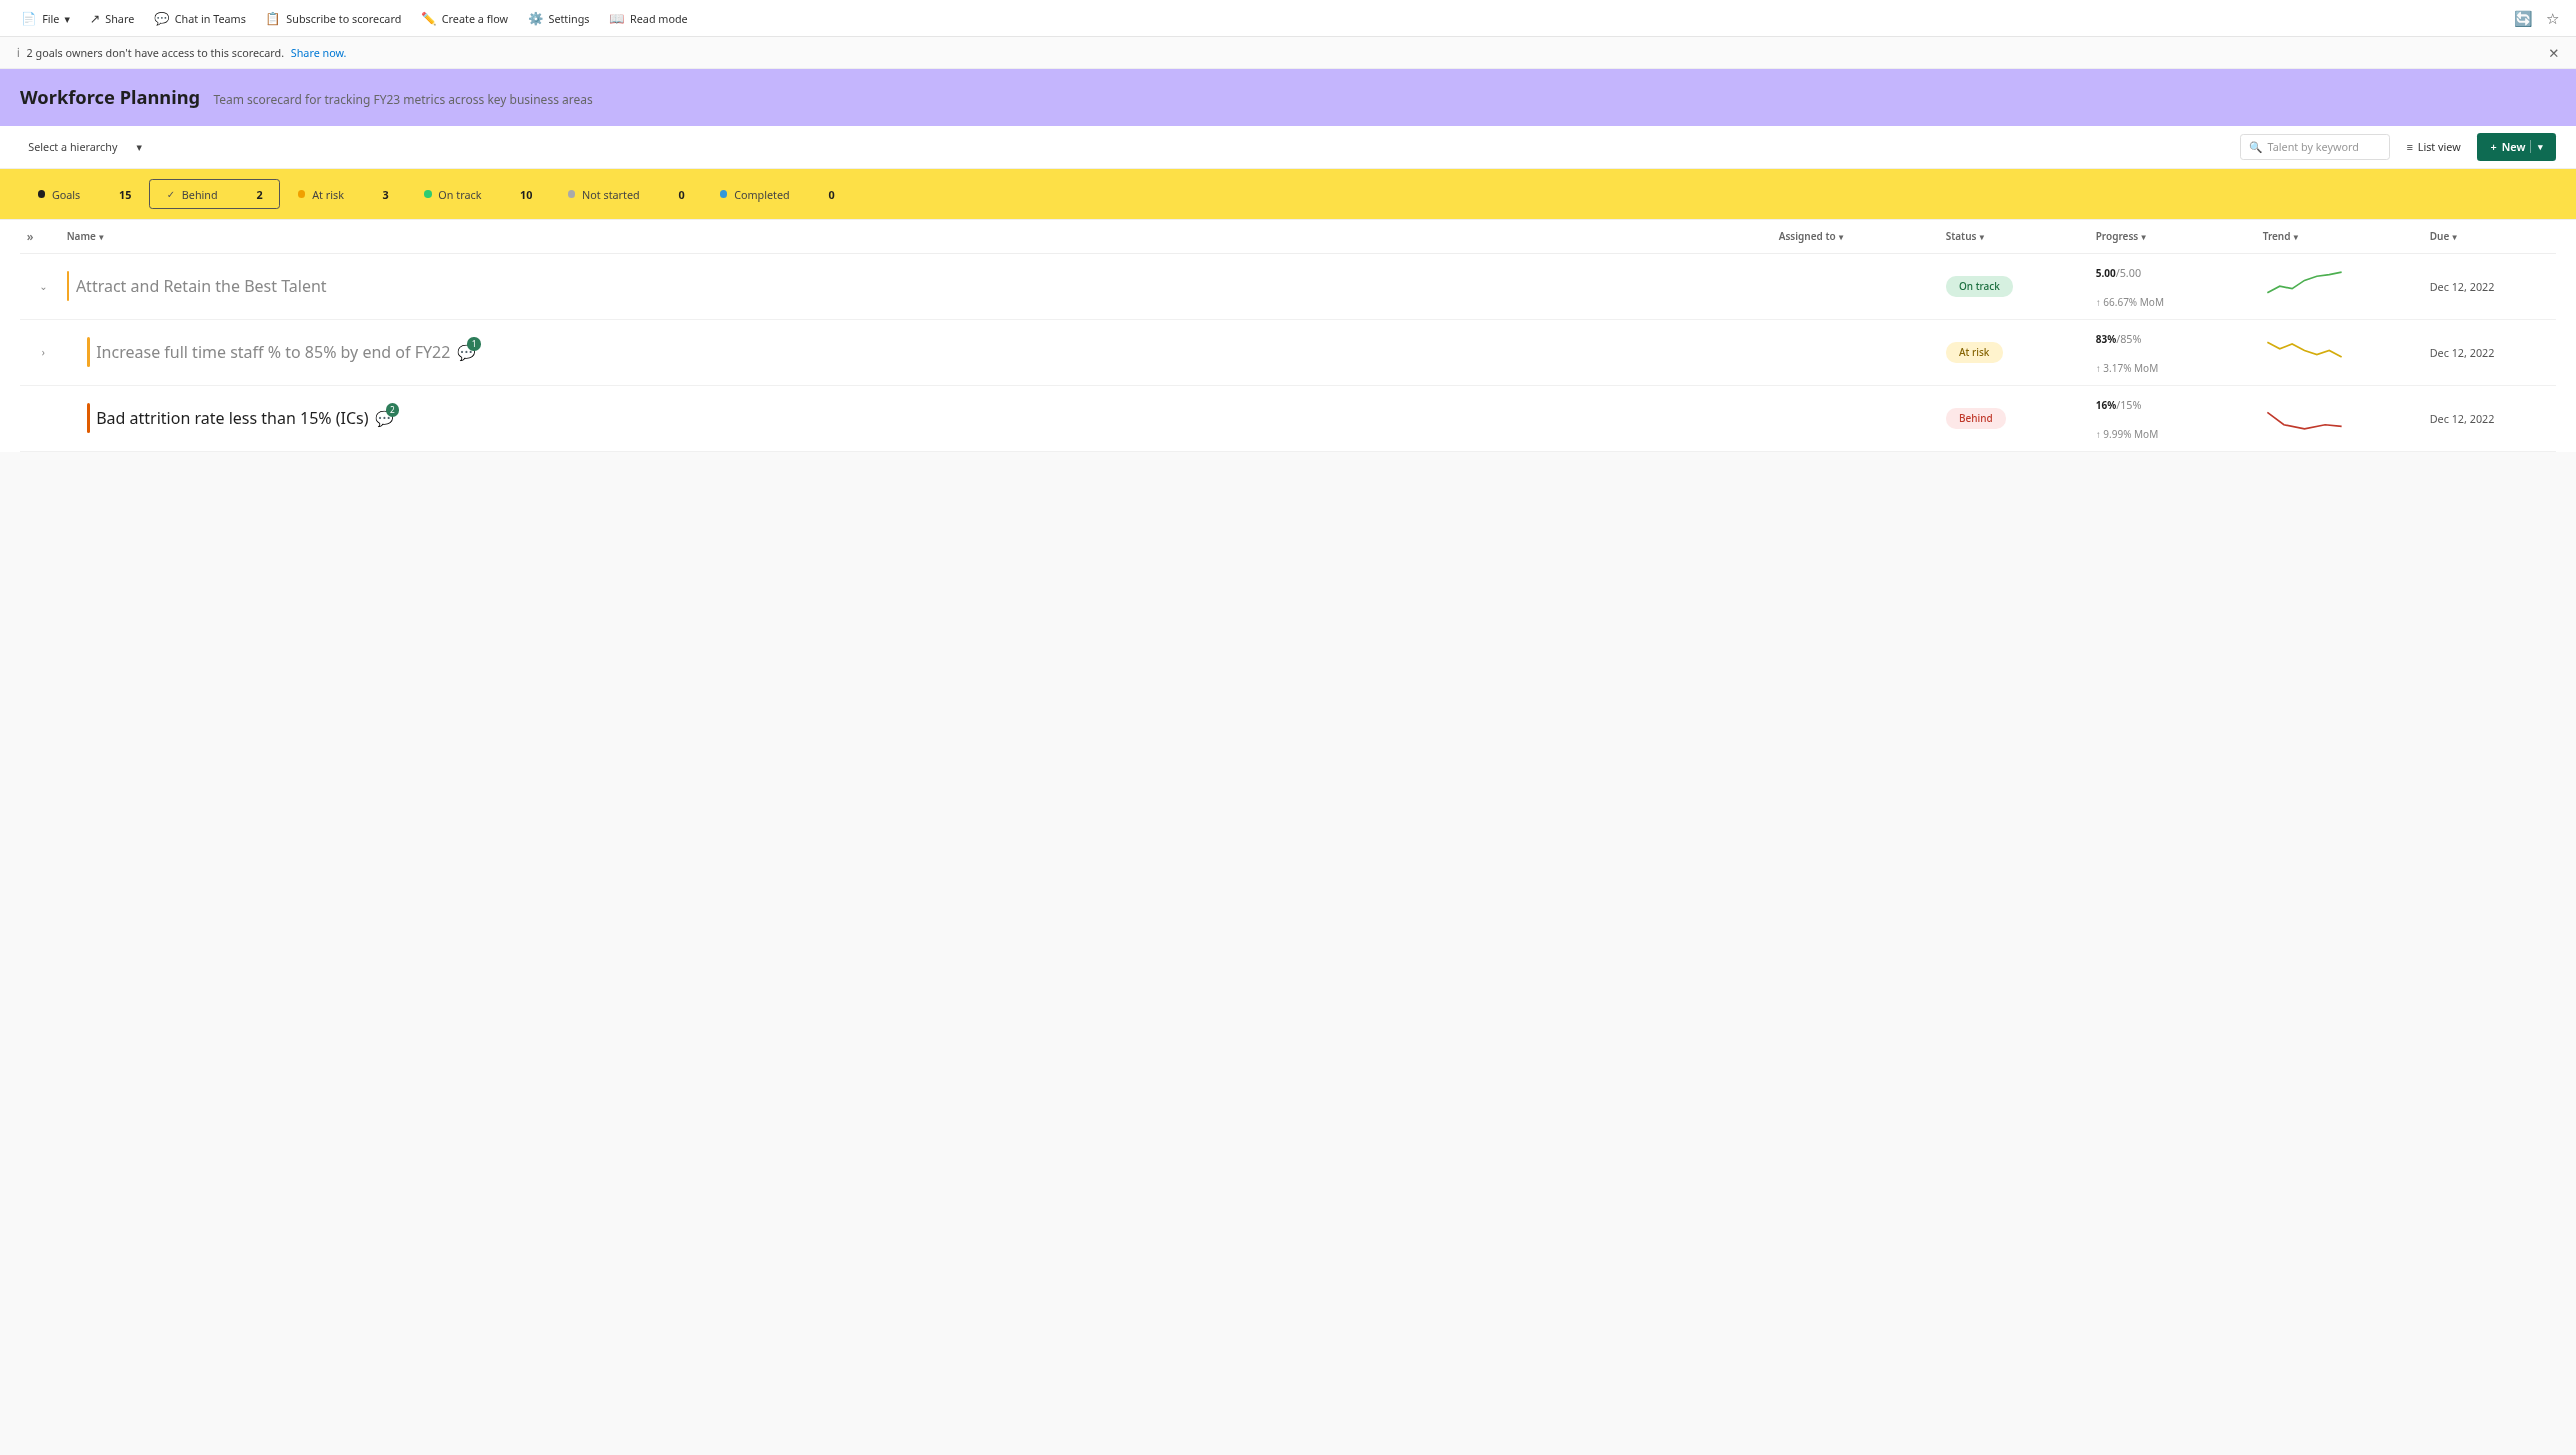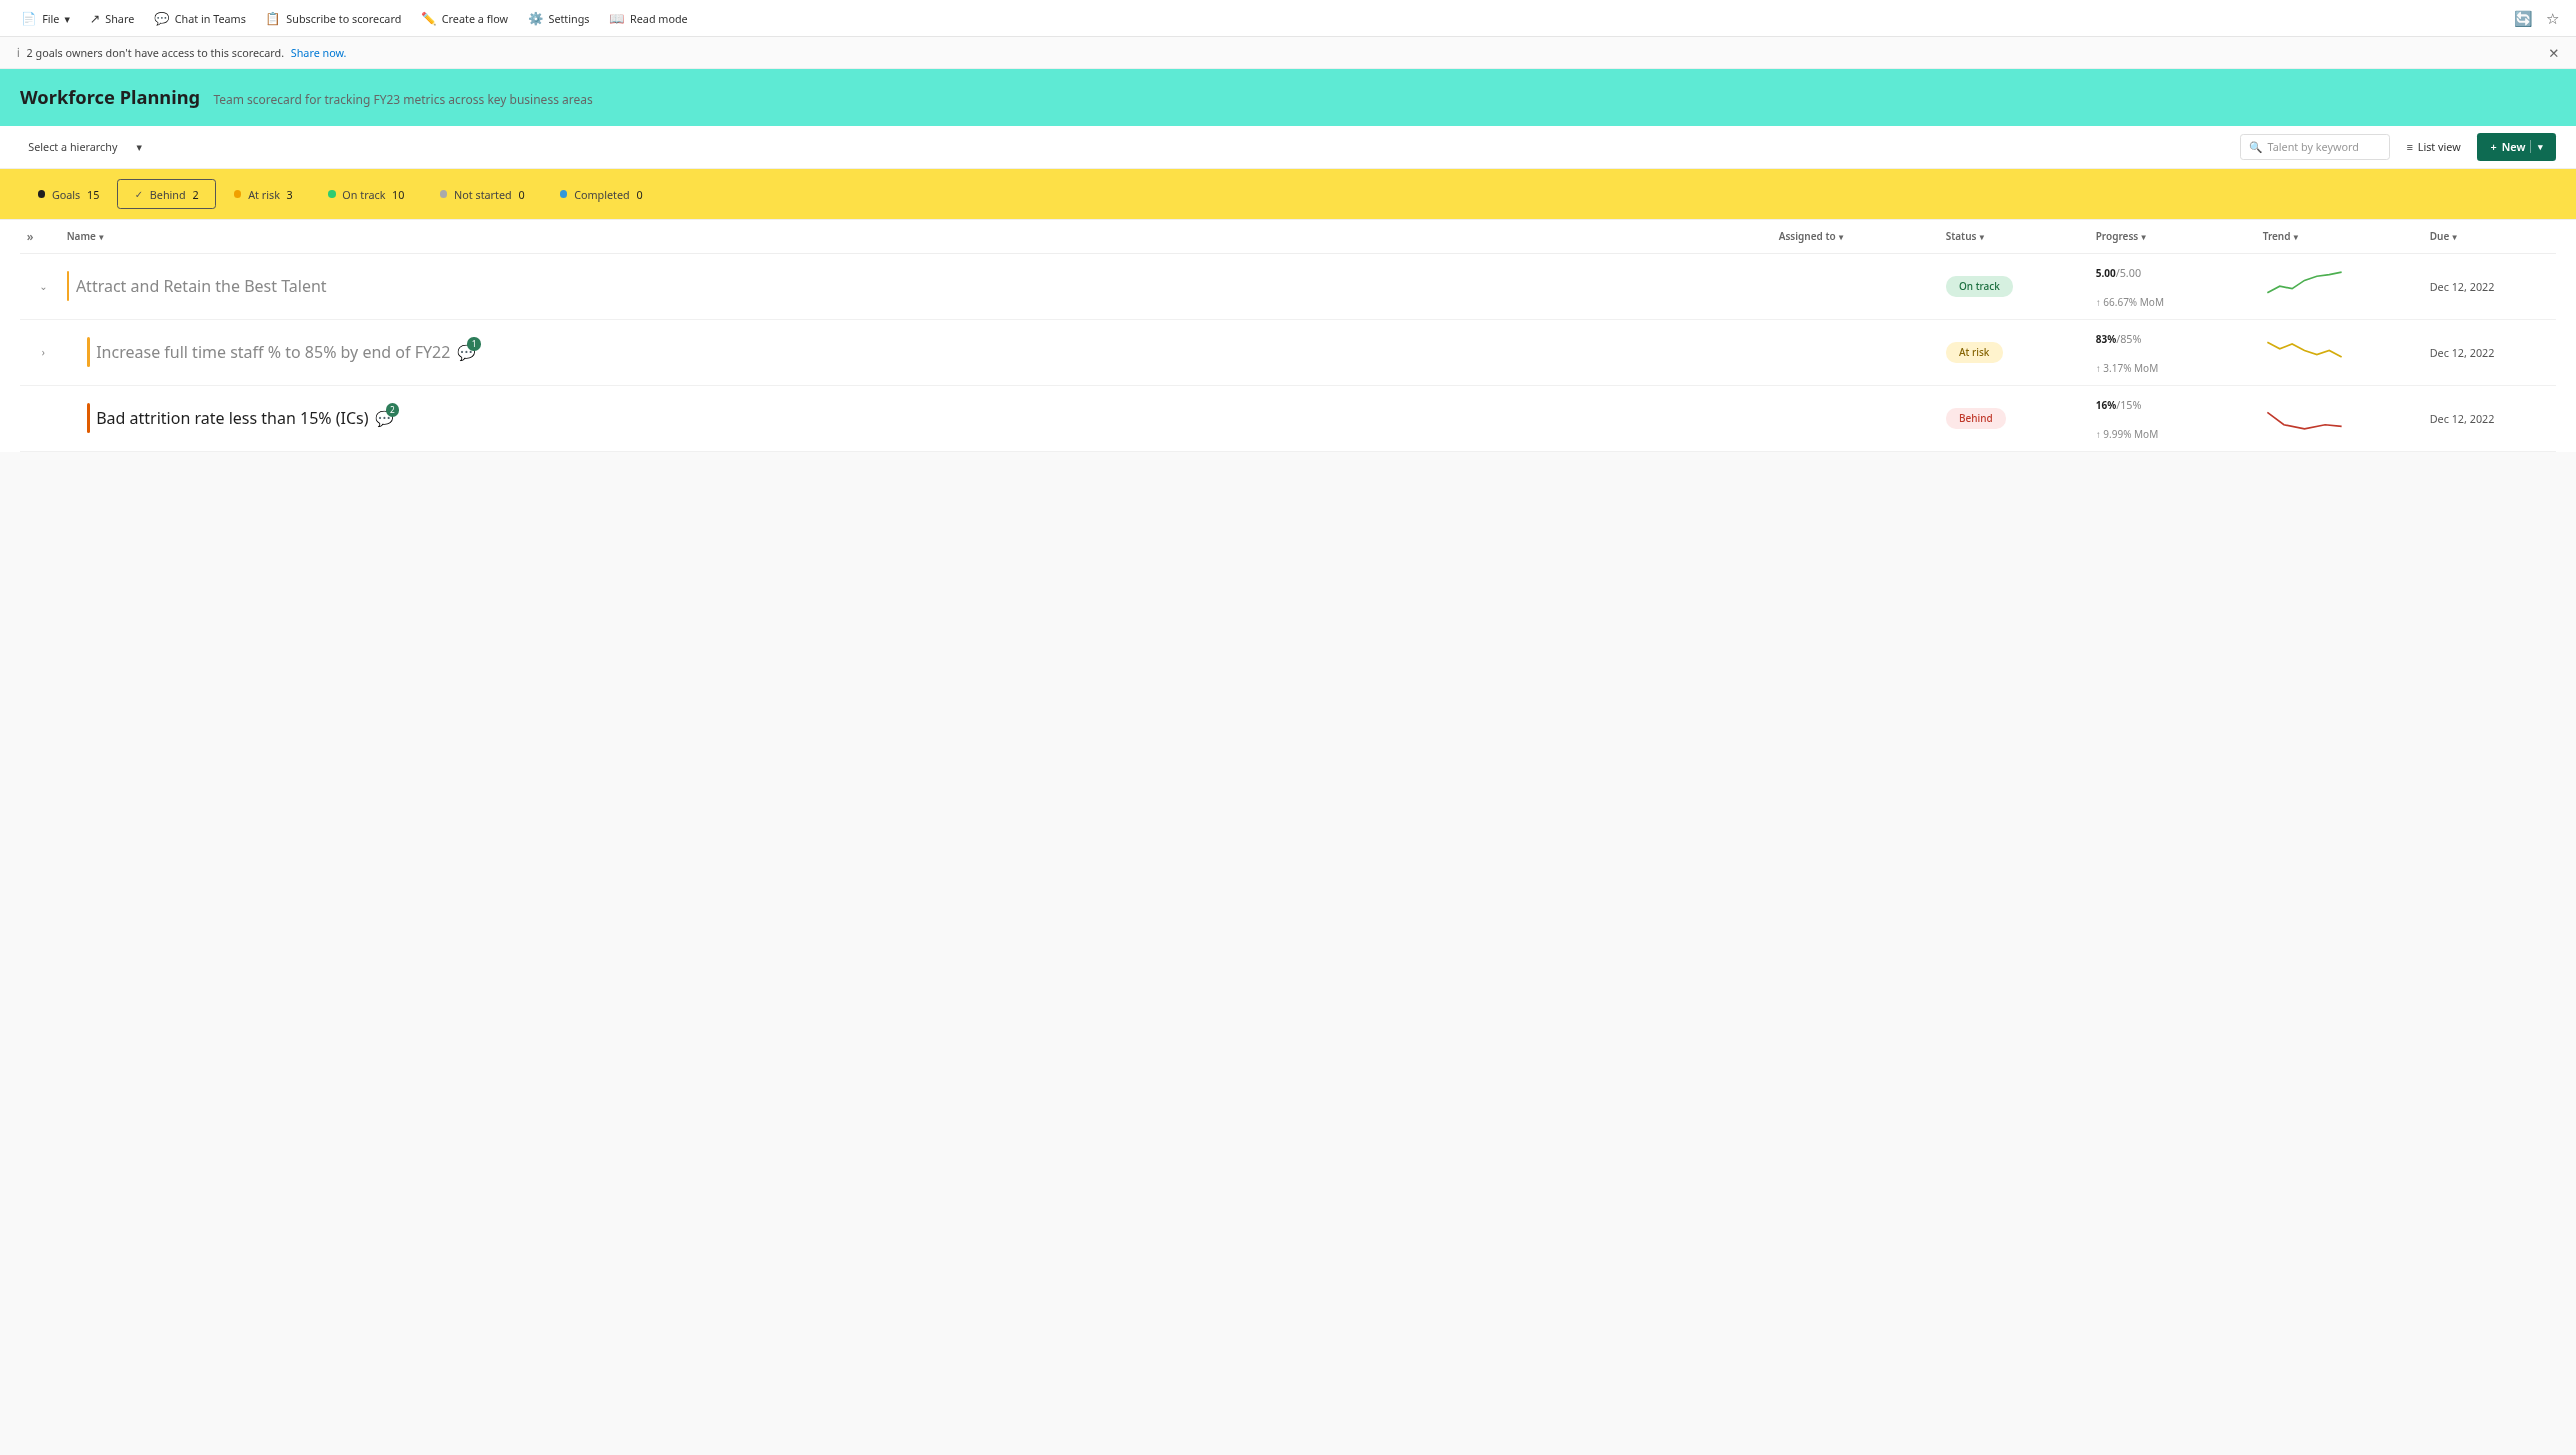--- a/index.html
+++ b/index.html
@@ -46,21 +46,21 @@
       font-size: 10.8px;
       color: #444;
     }
     .notif-bar .info-icon { color: #888; font-size: 12.5px; }
     .notif-link { color: #0078d4; text-decoration: none; cursor: pointer; }
     .notif-close { margin-left: auto; cursor: pointer; color: #666; font-size: 13.3px; }
 
     
     .page-header {
       padding: 15px 20px 6.7px;
-      background: #5eead4;
+      background: #c4b5fd;
     }
     .page-title-row {
       display: flex;
       align-items: baseline;
       gap: 13.3px;
       margin-bottom: 10px;
     }
     .page-title {
       font-size: 18.3px;
       font-weight: 700;
@@ -155,22 +155,23 @@
       cursor: pointer;
       font-size: 10.8px;
       color: #444;
       white-space: nowrap;
     }
     .status-tab.active {
       border: 0.8px solid #555;
       border-radius: 3.3px;
     }
     .status-tab .tab-count {
-      font-weight: 400;
+      font-weight: 700;
       color: #1f1f1f;
+      margin-left: 32px;
     }
     .dot {
       width: 7.5px;
       height: 7.5px;
       border-radius: 50%;
       display: inline-block;
     }
     .check-icon { font-size: 10px; color: #555; }
 
     

